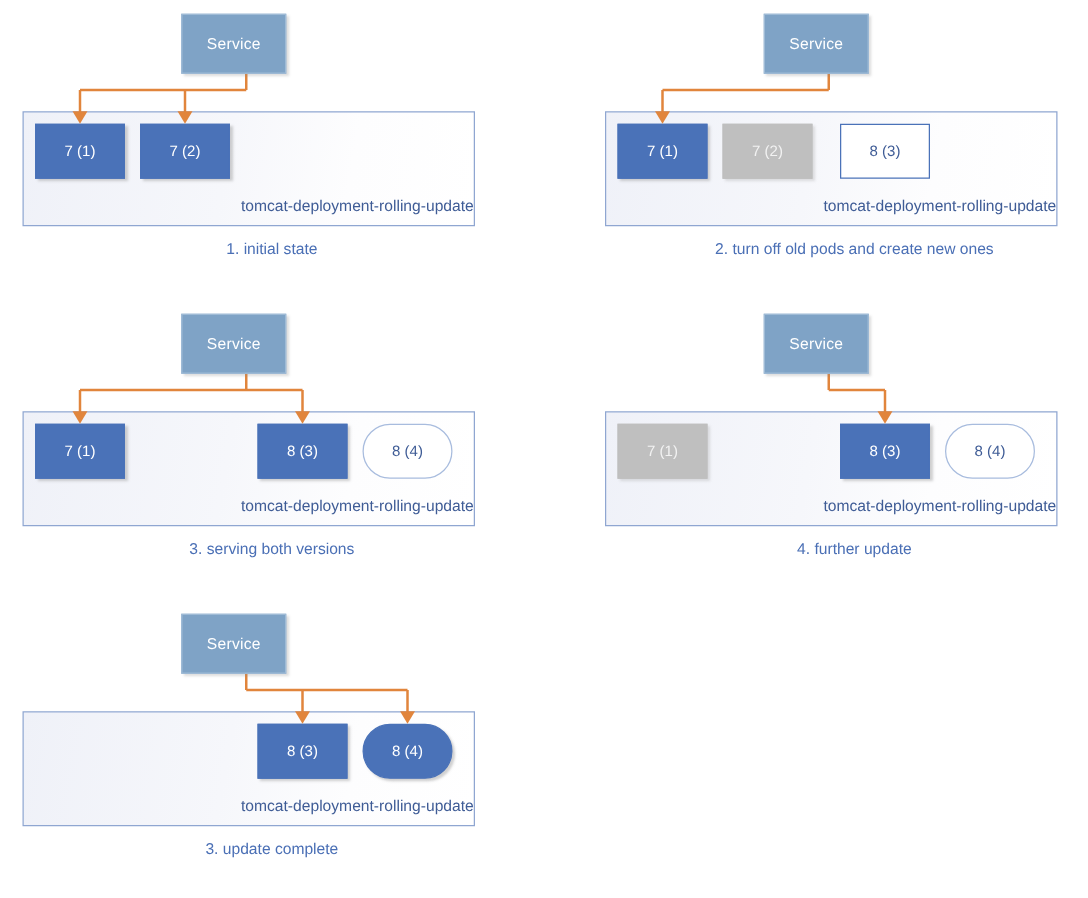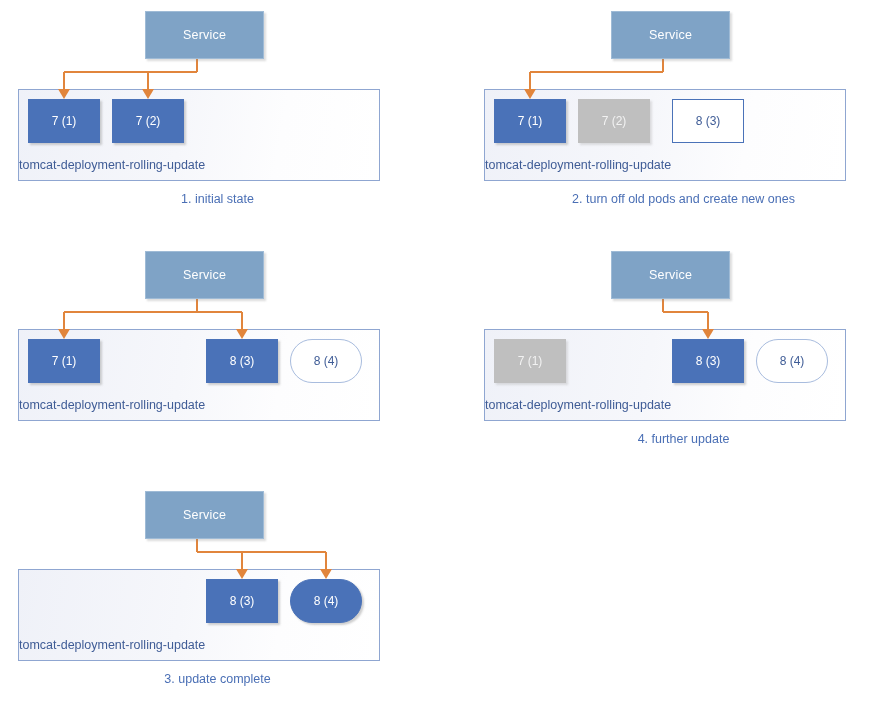--- a/index.html
+++ b/index.html
@@ -19,21 +19,21 @@
     position: absolute;
     width: 435px;
     height: 239px;
   }
 
   
   .service-box {
     position: absolute;
     left: 145px;
     top: 11px;
-    width: 119px;
+    width: 84px;
     height: 48px;
     background: #7FA3C6;
     border: 1px solid #9FBBD6;
     box-sizing: border-box;
     display: flex;
     align-items: center;
     justify-content: center;
     box-shadow: 2px 2px 2px rgba(140,140,140,0.30);
   }
   .service-label {
@@ -51,21 +51,21 @@
     height: 92px;
     box-sizing: border-box;
     border: 1px solid #8FA6D1;
     background: linear-gradient(100deg, #EFF1F8 0%, #F6F7FB 45%, #FDFDFE 72%, #FFFFFF 100%);
   }
   .deployment-label {
     position: absolute;
     left: 0;
     right: 0;
     bottom: 8px;
-    text-align: left;
+    text-align: right;
     color: #3F5C96;
     font-size: 12.5px;
   }
 
   
   .pod {
     position: absolute;
     top: 99px;
     width: 72px;
     height: 44px;
@@ -199,20 +199,21 @@
           <path d="M 64 72 L 242 72"></path>
           <path d="M 64 72 L 64 90"></path>
           <path d="M 58 89 L 70 89 L 64 99 Z" fill="#E1853C" stroke="none"></path>
           <path d="M 242 72 L 242 90"></path>
           <path d="M 236 89 L 248 89 L 242 99 Z" fill="#E1853C" stroke="none"></path>
         </g>
       </svg>
       <div class="service-box">
         <span class="service-label">Service</span>
       </div>
+      <div class="caption">3. serving both versions</div>
     </div>
     <div class="panel" style="left: 466px; top: 240px;">
       <div class="deployment-box">
         <div class="deployment-label">tomcat-deployment-rolling-update</div>
       </div>
       <div class="pod slot1 gray">
         <span>7 (1)</span>
       </div>
       <div class="pod slot3 blue">
         <span>8 (3)</span>

